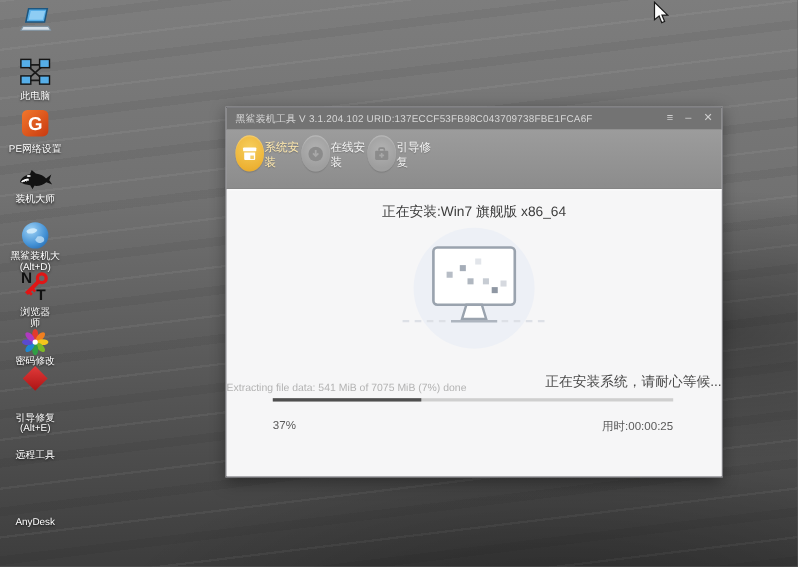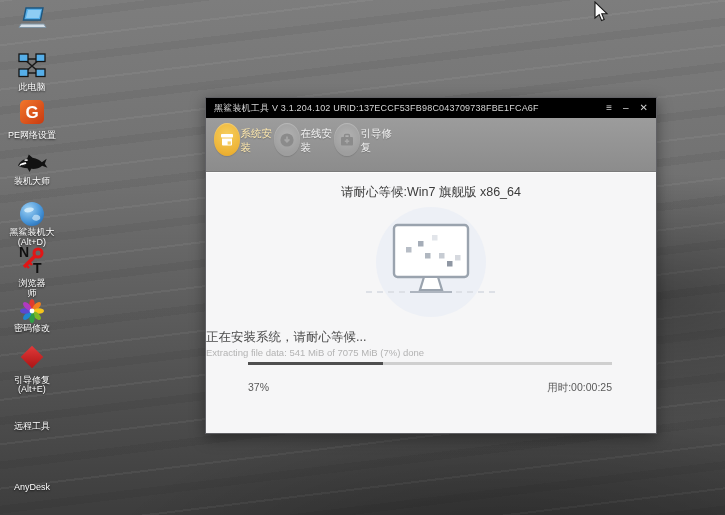--- a/index.html
+++ b/index.html
@@ -18,21 +18,21 @@
   
   .dicon { position:absolute; left:0; width:64px; display:flex; flex-direction:column; align-items:center; cursor:default;gap:48px; }
   .dicon .art { height:28px; display:flex; align-items:center; justify-content:center; }
   .dicon .lbl { margin-top:2px; font-size:9px; line-height:10.5px; color:#fff; text-align:center;
                 text-shadow:0 1px 2px rgba(0,0,0,0.75); white-space:nowrap; }
 
   
   .win { position:absolute; left:205px; top:97px; width:452px; height:337px;
          border:1px solid #606064; box-shadow:0 4px 14px rgba(0,0,0,0.4);
          display:flex; flex-direction:column; background:#f6f6f7; }
-  .titlebar { height:20px; background:#000000; display:flex; align-items:center; padding:0 8px; flex:0 0 auto; }
+  .titlebar { height:20px; background:#737373; display:flex; align-items:center; padding:0 8px; flex:0 0 auto; }
   .titlebar .ttext { font-size:9px; color:#d6d6d6; letter-spacing:0.2px; white-space:nowrap; }
   .titlebar .ctrls { margin-left:auto; display:flex; gap:11px; }
   .titlebar .ctrls span { font-size:10px; line-height:10px; color:#cfcfcf; cursor:pointer; }
 
   .toolbar { height:54px; flex:0 0 auto; position:relative;
              background:linear-gradient(180deg,#9c9c9c,#8c8c8c);
              border-bottom:1px solid #7b7b7b;
              display:flex; align-items:flex-start; padding:5px 0 0 8px; }
   .tbtn { width:60px; display:flex; flex-direction:row; align-items:center; cursor:pointer; }
   .tbtn .circ { width:33px; height:33px; border-radius:50%;
@@ -46,21 +46,21 @@
 
   .brand { position:absolute; right:5px; top:7px; display:flex; align-items:center; }
   .brand .btxt { margin-left:3px; color:#0d0d0d; }
   .brand .bname { font-size:21px; font-weight:800; letter-spacing:3px; line-height:21px; }
   .brand .bsub  { font-size:9.5px; font-weight:700; letter-spacing:1.5px; margin-top:2px; }
 
   .content { position:relative; flex:1; background:#f6f6f7; box-shadow:inset 0 1px 0 #fdfdfd; }
   .installing-title { position:absolute; top:12px; left:0; right:0; text-align:center;
                       font-size:12.5px; color:#3c3c3c; }
   .illustration { position:absolute; top:34px; left:0; right:0; display:flex; justify-content:center; }
-  .status    { position:absolute; top:157px; left:0; right:0; text-align:left; font-size:12.5px; color:#4a4a4a; }
+  .status    { position:absolute; top:167px; left:0; right:0; text-align:right; font-size:12.5px; color:#4a4a4a; }
   .substatus { position:absolute; top:175px; left:0; right:0; text-align:left; font-size:9.5px; color:#b3b3b3; }
   .ptrack { position:absolute; top:190px; left:42px; width:364px; height:3px; background:#cfcfcf; }
   .pfill  { height:100%; background:#4f4f4f; }
   .pmeta  { position:absolute; top:209px; left:42px; width:364px; display:flex; justify-content:space-between;
             font-size:10.5px; color:#5a5a5a; }
 
   .cursor { position:absolute; left:593px; top:1px; pointer-events:none; }
 </style>
 </head>
 <body>
@@ -167,21 +167,21 @@
         <ellipse cx="13" cy="6.2" rx="2.7" ry="5.2" fill="#1f86d0" transform="rotate(225 13 13)"></ellipse>
         <ellipse cx="13" cy="6.2" rx="2.7" ry="5.2" fill="#5a4ad0" transform="rotate(270 13 13)"></ellipse>
         <ellipse cx="13" cy="6.2" rx="2.7" ry="5.2" fill="#b03ac0" transform="rotate(315 13 13)"></ellipse>
         <circle cx="13" cy="13" r="2.4" fill="#ffffff"></circle>
       </g>
     </svg>
   </div>
   <div class="lbl">引导修复</div>
 </div>
 
-<div class="dicon" style="top:343px">
+<div class="dicon" style="top:330px">
   <div class="art">
     <svg width="26" height="26" viewBox="0 0 26 26">
       <defs>
           <linearGradient id="ad" x1="0" y1="0" x2="1" y2="1">
         <stop offset="0" stop-color="#e23a3a"></stop>
             <stop offset="1" stop-color="#ac1414"></stop>
           </linearGradient>
         </defs>
       <rect x="5" y="5" width="16" height="16" fill="url(#ad)" transform="rotate(45 13 13)"></rect>
     </svg>
@@ -228,21 +228,21 @@
         <path d="M6.6 6 V4.6 a1 1 0 0 1 1 -1 h2.8 a1 1 0 0 1 1 1 V6" fill="none" stroke="#8b8b8b" stroke-width="1.5"></path>
         <path d="M9 8 v4.4 M6.8 10.2 h4.4" stroke="#a8a8a8" stroke-width="1.5"></path>
       </svg>
         </div>
       <div class="tlbl">引导修复</div>
     </div>
 
   </div>
 
   <div class="content">
-    <div class="installing-title">请耐心等候:Win7 旗舰版 x86_64</div>
+    <div class="installing-title">正在安装:Win7 旗舰版 x86_64</div>
 
     <div class="illustration">
       <svg width="134" height="114" viewBox="0 0 134 114">
         <circle cx="67" cy="56" r="55" fill="#edf0f6"></circle>
         <rect x="30" y="19" width="74" height="52" rx="3.5" fill="#ffffff" stroke="#9aa3ae" stroke-width="2.4"></rect>
         <g>
           <rect x="42" y="41" width="5.5" height="5.5" fill="#b7bdc6"></rect>
           <rect x="54" y="35" width="5.5" height="5.5" fill="#a5adb8"></rect>
           <rect x="68" y="29" width="5.5" height="5.5" fill="#e2e5ea"></rect>
           <rect x="61" y="47" width="5.5" height="5.5" fill="#b0b7c0"></rect>

